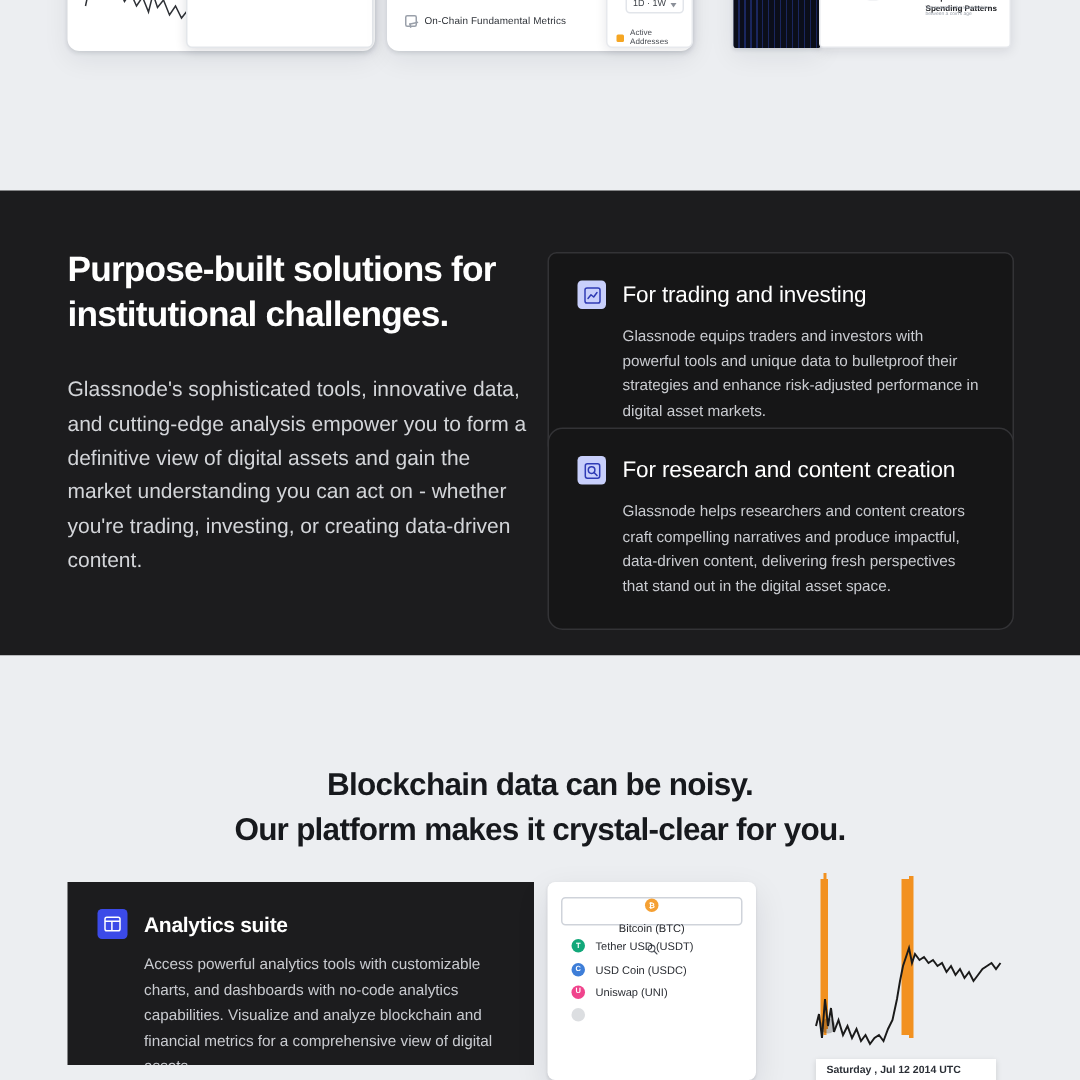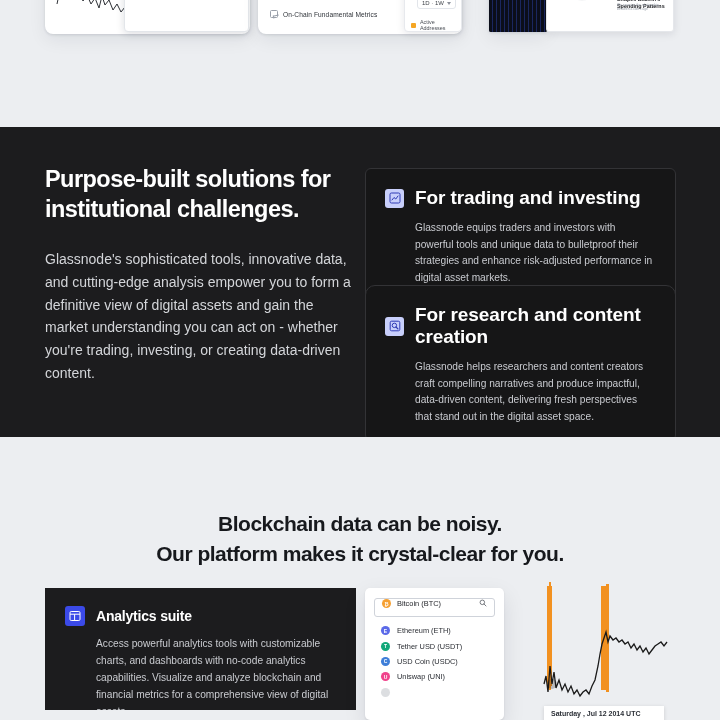--- a/index.html
+++ b/index.html
@@ -109,21 +109,21 @@
   .card-dark {
     position:absolute; left:365px; width:311px;
     background:#161617; border:1px solid #333336; border-radius:6px;
   }
   .cd-head { display:flex; align-items:center; gap:11px; padding:18px 19px 0 19px; }
   .cd-icon {
     width:19px; height:19px; border-radius:3px;
     background:#c8cffb; flex:none; position:relative;
     display:flex; align-items:center; justify-content:center;
   }
-  .cd-title { color:#ffffff; font-size:19px; font-weight:700; letter-spacing:-.1px; }
+  .cd-title { color:#ffffff; font-size:15px; font-weight:400; letter-spacing:-.1px; }
   .cd-body { padding:11px 19px 19px 49px; color:#c9cbd0; font-size:10.2px; line-height:1.62; }
 
   
   .light { position:absolute; top:437px; left:0; width:720px; height:283px; background:#eceef1; }
   .h2-light {
     position:absolute; top:72px; left:0; width:720px; text-align:center;
     color:#17191d; font-size:21px; font-weight:700; line-height:1.42; letter-spacing:-.5px;
   }
 
   .analytics-card {
@@ -141,22 +141,23 @@
   
   .asset-panel {
     position:absolute; left:365px; top:588px; width:139px; height:132px;
     background:#ffffff; border-radius:5px;
     box-shadow: 0 1px 2px rgba(16,22,40,.10), 0 8px 22px rgba(16,22,40,.10);
     overflow:hidden;
   }
   .asset-search {
     margin:10px 9px 6px 9px; height:19px;
     border:1px solid #cfd3da; border-radius:3px;
-    display:flex; gap:6px; padding:0 7px;
+    display:flex; align-items:center; gap:6px; padding:0 7px;
     background:#fff;
+    flex-direction:column;
   }
   .asset-search .txt { font-size:7.4px; color:#24262b; flex:1; }
   .srch { width:8px;height:8px;flex:none; }
   .asset-row {
     display:flex; align-items:center; gap:7px;
     padding:3.2px 16px; font-size:7.4px; color:#2a2d33;
   }
   .coin {
     width:9px;height:9px;border-radius:50%;flex:none;
     display:flex;align-items:center;justify-content:center;
@@ -295,24 +296,20 @@
     <div class="asset-search">
       <span class="coin" style="background:#f5a033">₿</span>
       <span class="txt" placeholder="Search assets">Bitcoin (BTC)</span>
       <svg class="srch" viewBox="0 0 12 12">
         <circle cx="5" cy="5" r="3.4" fill="none" stroke="#4b5058" stroke-width="1.1"></circle>
         <line x1="7.5" y1="7.5" x2="10.5" y2="10.5" stroke="#4b5058" stroke-width="1.1" stroke-linecap="round"></line>
       </svg>
     </div>
     <div class="asset-list">
       <div class="asset-row">
-        <span class="coin" style="background:#5b6ae8">E</span>
-        <span>Ethereum (ETH)</span>
-      </div>
-      <div class="asset-row">
         <span class="coin" style="background:#12a87a">T</span>
         <span>Tether USD (USDT)</span>
       </div>
       <div class="asset-row">
         <span class="coin" style="background:#3e7ed8">C</span>
         <span>USD Coin (USDC)</span>
       </div>
       <div class="asset-row">
         <span class="coin" style="background:#f0438c">U</span>
         <span>Uniswap (UNI)</span>

